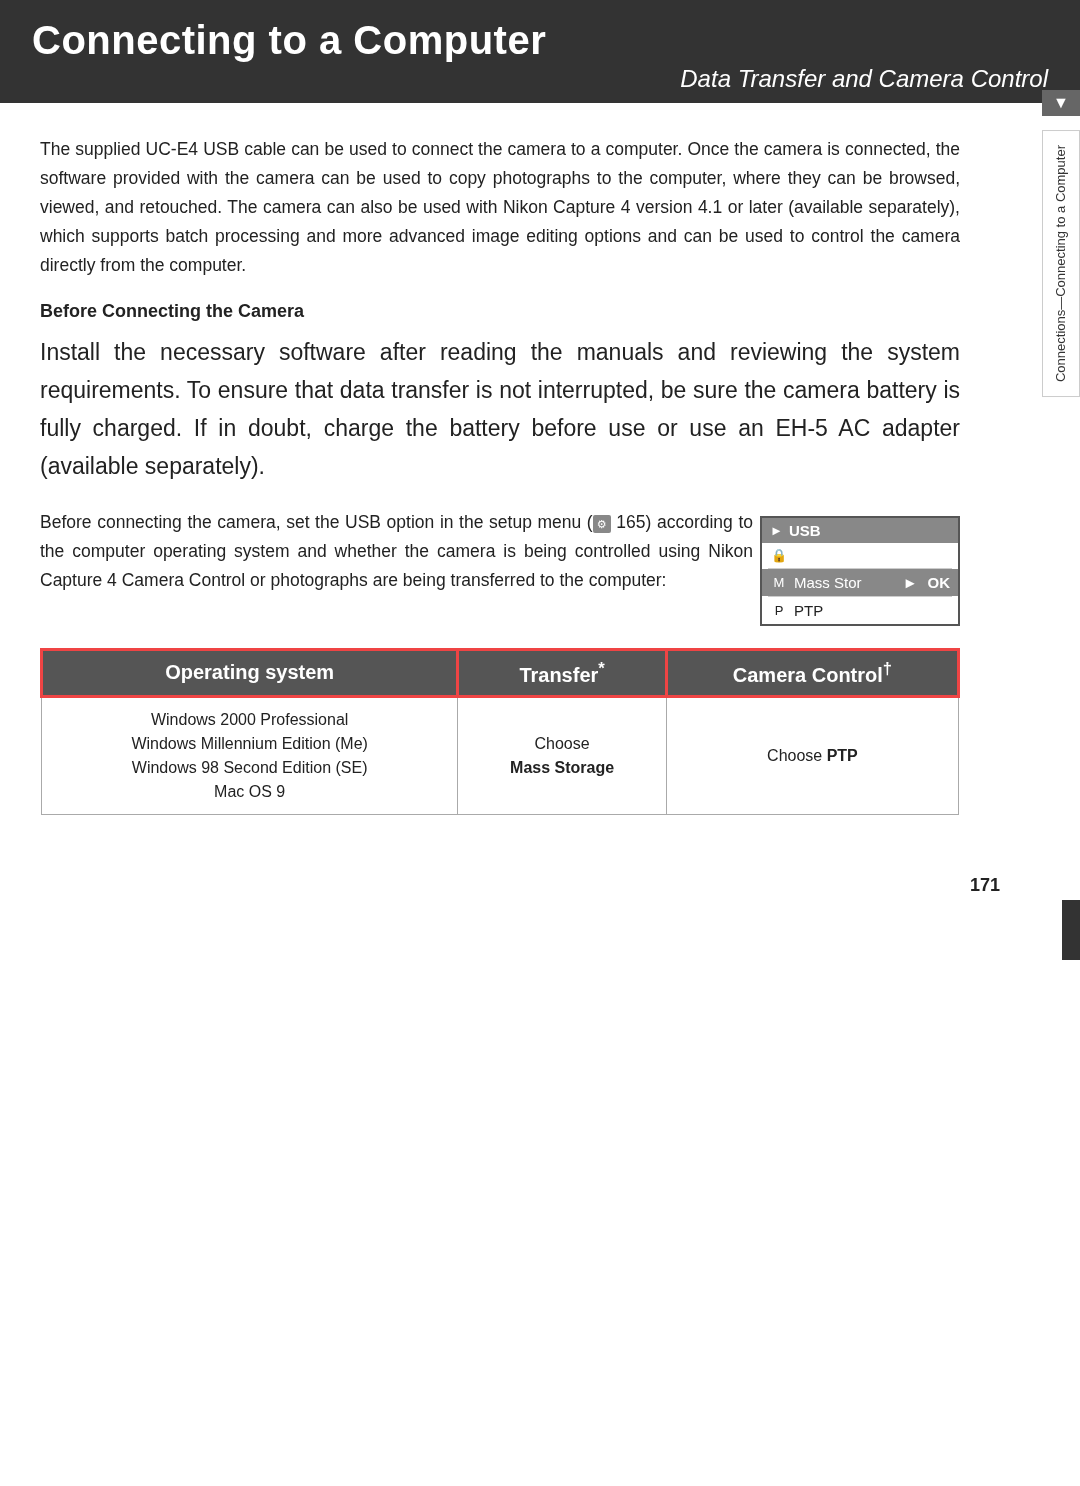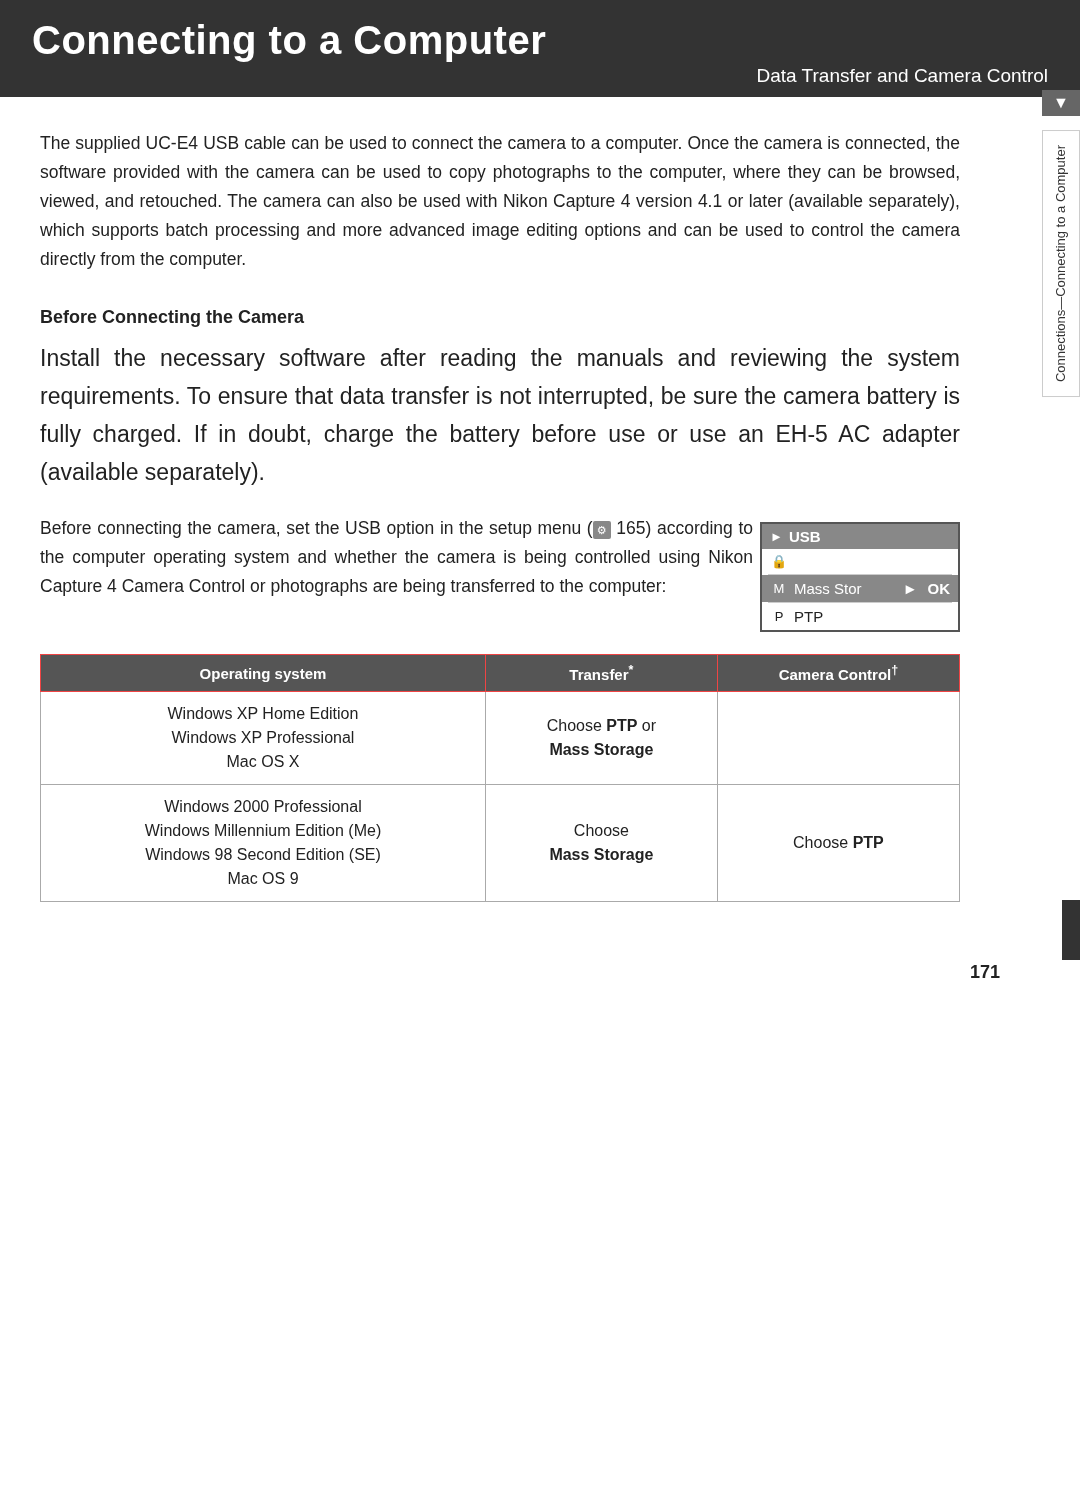--- a/index.html
+++ b/index.html
@@ -21,21 +21,22 @@
       position: relative;
     }
     .page-title {
       font-size: 40px;
       font-weight: 900;
       color: #fff;
       font-family: Arial, Helvetica, sans-serif;
       letter-spacing: 0.5px;
     }
     .page-subtitle {
-      font-size: 19px;
+      font-size: 24px;
+      font-style: italic;
       color: #fff;
       font-family: Arial, Helvetica, sans-serif;
       text-align: right;
       margin-top: 2px;
     }
 
     
     .side-tab {
       position: absolute;
       right: 0;
@@ -86,21 +87,21 @@
     .main-content {
       padding: 32px 80px 32px 40px;
       margin-right: 40px;
       position: relative;
     }
 
     .intro-text {
       font-size: 17.5px;
       line-height: 1.65;
       text-align: justify;
-      margin-bottom: 34px;
+      margin-bottom: 22px;
       font-family: Arial, Helvetica, sans-serif;
     }
 
     .section-heading {
       font-size: 18px;
       font-weight: 700;
       margin-bottom: 12px;
       font-family: Arial, Helvetica, sans-serif;
     }
 
@@ -189,22 +190,22 @@
       margin-bottom: 18px;
       font-family: Arial, Helvetica, sans-serif;
       font-size: 16px;
     }
     .data-table th {
       background: #555;
       color: #fff;
       padding: 8px 12px;
       text-align: center;
       font-weight: bold;
-      border: 1px solid #ef4444;
-      font-size: 15px;
+      border: 3px solid #ef4444;
+      font-size: 20px;
     }
     .data-table td {
       border: 1px solid #aaa;
       padding: 10px 14px;
       text-align: center;
       vertical-align: middle;
       line-height: 1.5;
       font-size: 16px;
     }
     .data-table td.os-cell {
@@ -302,29 +303,20 @@
 
   <table class="data-table">
     <thead>
       <tr>
         <th>Operating system</th>
         <th>Transfer<sup>*</sup></th>
         <th>Camera Control<sup>†</sup></th>
       </tr>
     </thead>
     <tbody>
-      <tr>
-        <td class="os-cell">
-          Windows XP Home Edition<br>Windows XP Professional<br>Mac OS X
-        </td>
-        <td>
-          Choose <span class="bold">PTP</span> or<br><span class="bold">Mass Storage</span>
-        </td>
-        <td></td>
-      </tr>
       <tr>
         <td class="os-cell">
           Windows 2000 Professional<br>Windows Millennium Edition (Me)<br>Windows 98 Second Edition (SE)<br>Mac OS 9
         </td>
         <td>
           Choose<br><span class="bold">Mass Storage</span>
         </td>
         <td>
           Choose <span class="bold">PTP</span>
         </td>

